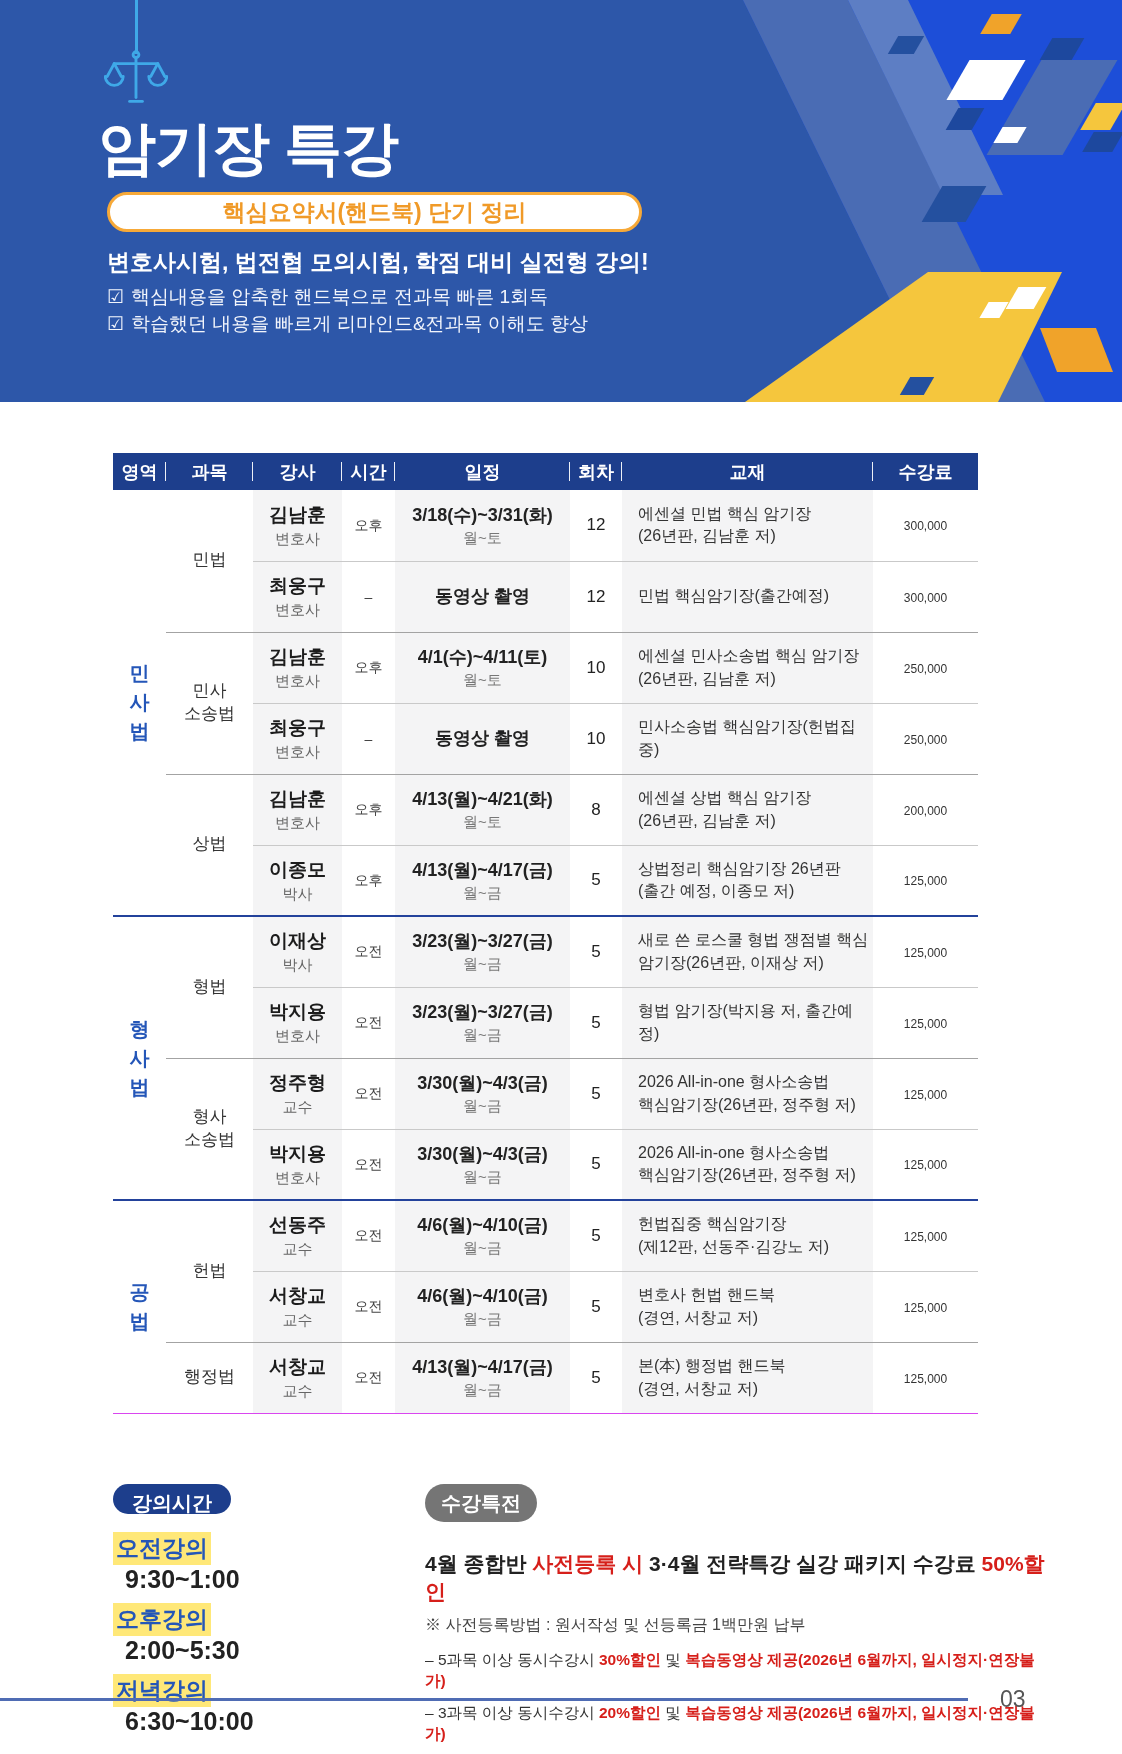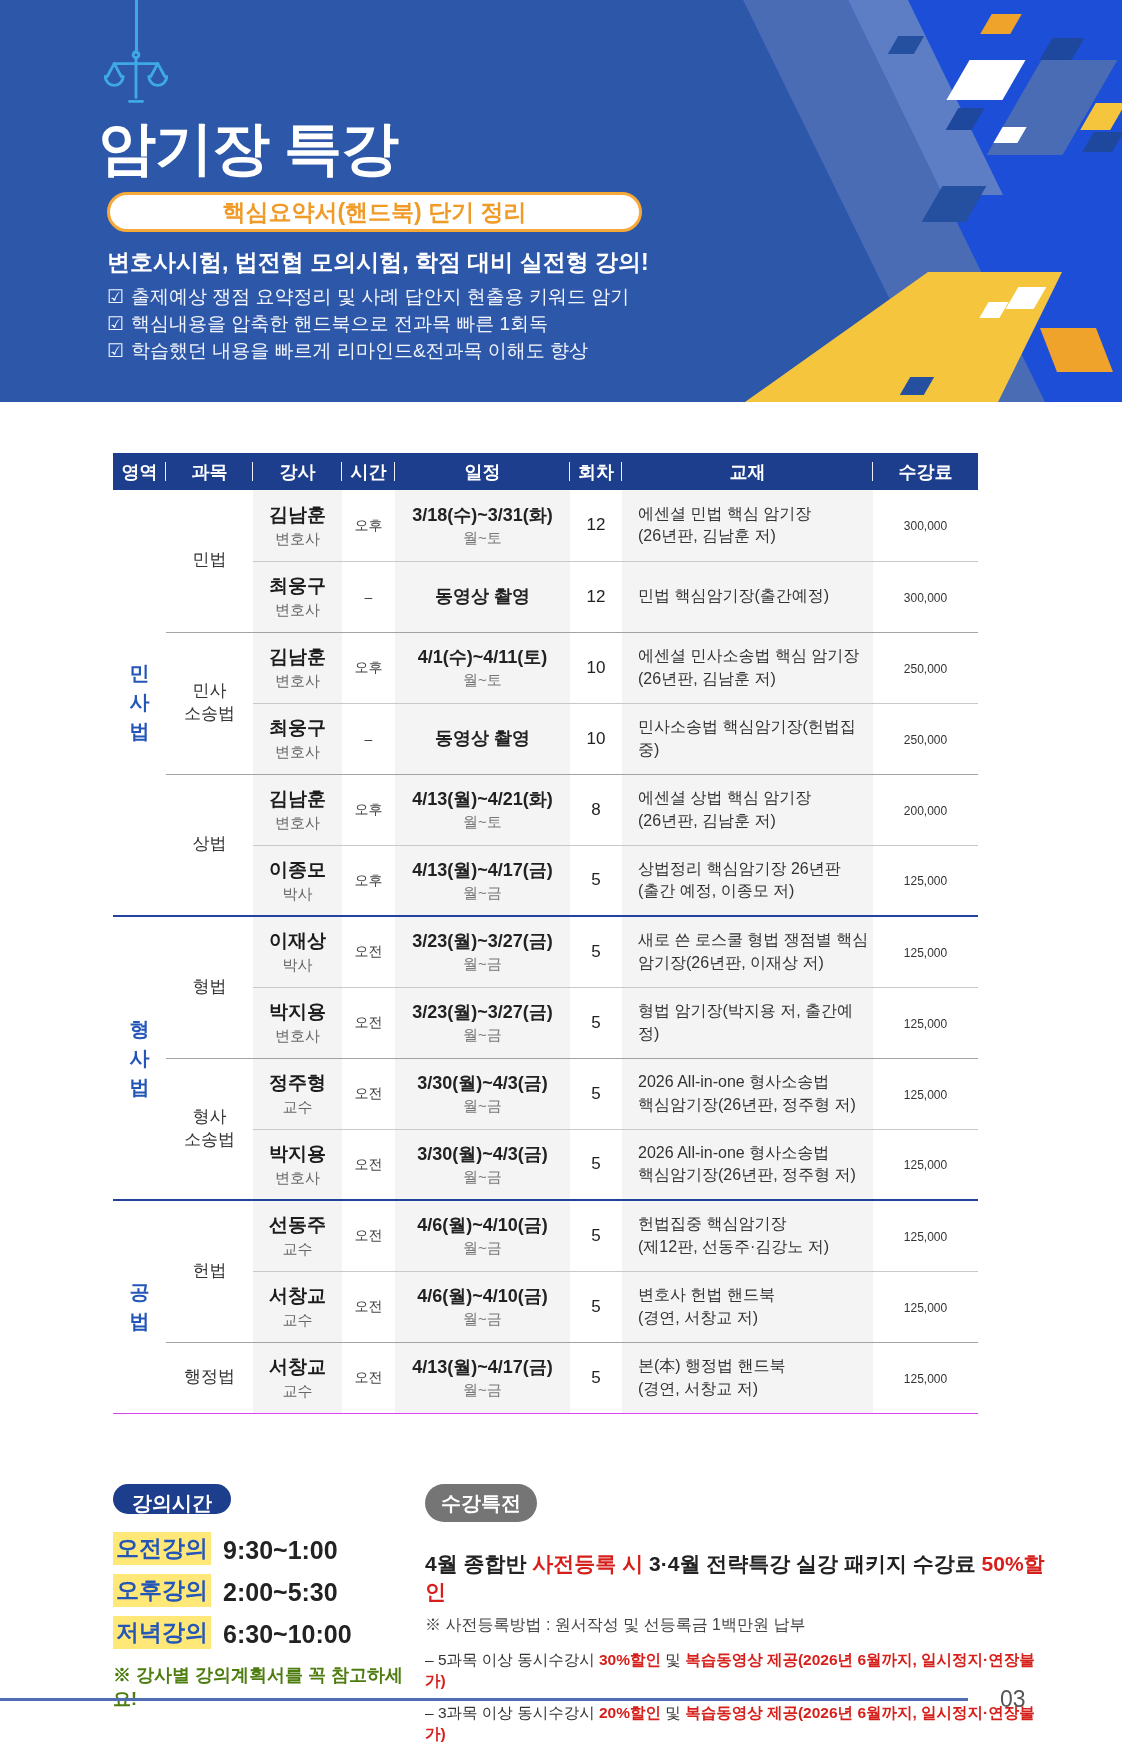--- a/index.html
+++ b/index.html
@@ -56,21 +56,21 @@
 
   
   .bottom { position:absolute; left:113px; top:1484px; width:940px; display:flex; }
   .bcol-left { width:312px; flex:none; }
   .bcol-right { flex:1; }
   .badge-navy { width:118px; height:30px; background:#1d3e8c; border-radius:19px; color:#fff;
                 font-size:20px; font-weight:700; text-align:center; line-height:38px; }
   .badge-gray { width:112px; height:38px; background:#757575; border-radius:19px; color:#fff;
                 font-size:20px; font-weight:700; text-align:center; line-height:38px; }
   .time-list { margin-top:18px; }
-  .time-row { display:flex; align-items:flex-end; margin-bottom:9px; }
+  .time-row { display:flex; align-items:flex-start; margin-bottom:9px;flex-direction:column; }
   .time-label { background:#ffe878; color:#2456b8; font-size:23px; font-weight:800; padding:1px 3px; }
   .time-value { font-size:25px; color:#222; font-weight:600; margin-left:12px; }
   .red-note { margin-top:14px; color:#4d7c0f; font-size:18px; font-weight:600; }
   .promo-line1 { margin-top:28px; font-size:21px; font-weight:700; color:#222; }
   .promo-note { margin-top:9px; font-size:16px; color:#444; }
   .promo-items { margin-top:14px; }
   .promo-item { font-size:15.5px; color:#333; margin-bottom:11px; }
   .red { color:#d61f1a; }
   .promo-item .red { font-weight:700; }
 
@@ -114,21 +114,20 @@
       <path d="M2,41 A14,14 0 0 0 30,41"></path>
       <line x1="84" y1="21" x2="73" y2="41"></line>
       <line x1="84" y1="21" x2="95" y2="41"></line>
       <path d="M70,41 A14,14 0 0 0 98,41"></path>
     </svg>
 
     <div class="hero-title">암기장 특강</div>
     <div class="hero-pill">핵심요약서(핸드북) 단기 정리</div>
     <div class="hero-tagline">변호사시험, 법전협 모의시험, 학점 대비 실전형 강의!</div>
     <div class="hero-checks">
-      <div class="check-line"><span class="g">☑</span><span>출제예상 쟁점 요약정리 및 사례 답안지 현출용 키워드 암기</span></div>
       <div class="check-line"><span class="g">☑</span><span>핵심내용을 압축한 핸드북으로 전과목 빠른 1회독</span></div>
       <div class="check-line"><span class="g">☑</span><span>학습했던 내용을 빠르게 리마인드&amp;전과목 이해도 향상</span></div>
     </div>
   </div>
 
   <table class="course">
     <colgroup>
       <col class="w-area">
         <col class="w-subj">
         <col class="w-inst shade">

